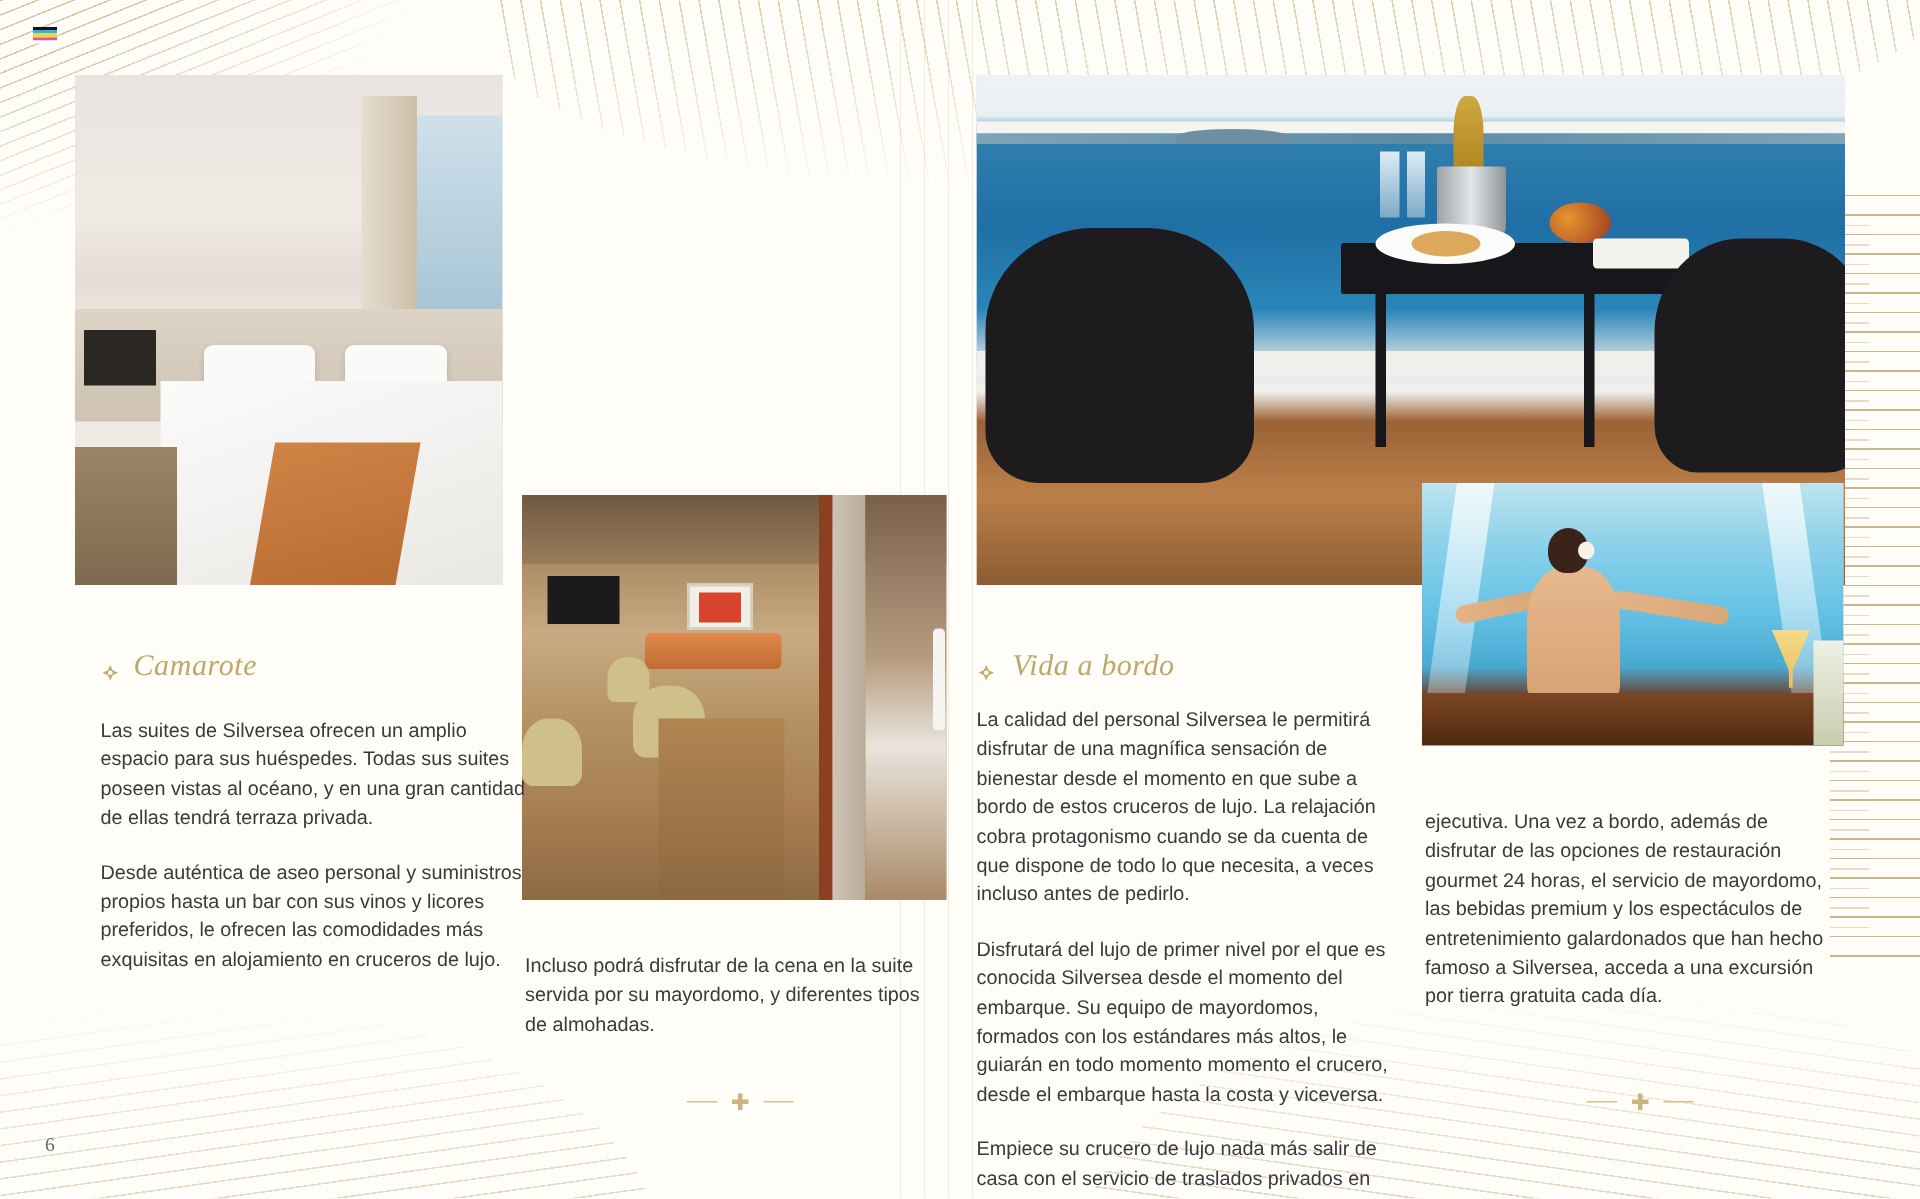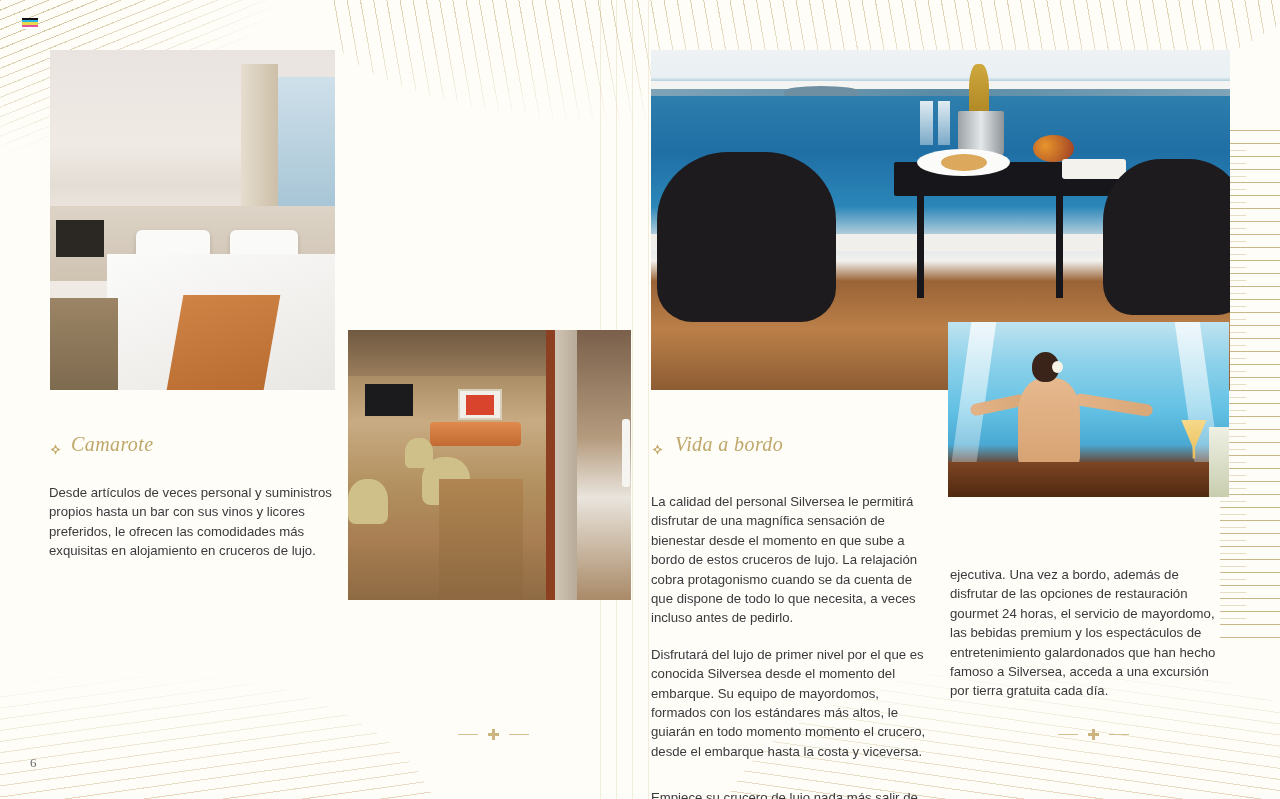--- a/index.html
+++ b/index.html
@@ -190,28 +190,28 @@
   .heading{
     font-family:"Liberation Serif",serif;
     font-style:italic;font-size:20px;color:#bfa76a;
     letter-spacing:.4px;display:flex;align-items:center;gap:9px;white-space:nowrap;}
   .bullet{display:inline-block;width:13px;height:13px;flex:none;color:#c4ab6c;}
 
   p.body{
     margin:0 0 17px 0;
     font-family:"Liberation Sans",sans-serif;
     font-size:13.2px;line-height:19.4px;color:#3a3a3c;}
-  p.body:last-child{margin-bottom:0;margin-top:27px;}
-
-  
-  #col-camarote{left:49px;top:433px;width:292px;}
+  p.body:last-child{margin-bottom:0;}
+
+  
+  #col-camarote{left:67px;top:433px;width:292px;}
   #col-camarote .heading{margin-bottom:21px;}
   #col-lounge-caption{left:350px;top:634px;width:280px;}
   #col-vida{left:651px;top:433px;width:280px;}
-  #col-vida .heading{margin-bottom:36px;gap:11px;}
+  #col-vida .heading{margin-bottom:14px;gap:11px;}
   #col-vida-cont{left:950px;top:538px;width:280px;}
 
   
   .ornament{position:absolute;display:flex;align-items:center;gap:10px;
      color:#cbb682;font-size:13px;}
   .ornament .dash{width:20px;height:1px;background:#d3c08f;display:block;}
   .ornament .cross{width:11px;height:11px;position:relative;display:block;}
   .ornament .cross:before,.ornament .cross:after{
      content:"";position:absolute;background:#cbb47e;}
   .ornament .cross:before{left:4px;top:0;width:3px;height:11px;}
@@ -318,23 +318,27 @@
   <div class="col" id="col-camarote">
     <div class="heading">
       <span class="bullet">
         <svg viewBox="0 0 16 16" width="13" height="13" aria-hidden="true">
           <path d="M8 1.6 10 5.9 14.4 8 10 10.1 8 14.4 6 10.1 1.6 8 6 5.9Z" fill="#c4ab6c"></path>
           <circle cx="8" cy="8" r="1.9" fill="#fffdf8"></circle>
         </svg>
       </span>
       <span>Camarote</span>
     </div>
-    <p class="body">Desde artículos de veces personal y suministros propios hasta un bar con sus vinos y licores preferidos, le ofrecen las comodidades más exquisitas en alojamiento en cruceros de lujo.</p>
-  </div>
-
+    <p class="body">Las suites de Silversea ofrecen un amplio espacio para sus huéspedes. Todas sus suites poseen vistas al océano, y en una gran cantidad de ellas tendrá terraza privada.</p>
+    <p class="body">Desde auténtica de aseo personal y suministros propios hasta un bar con sus vinos y licores preferidos, le ofrecen las comodidades más exquisitas en alojamiento en cruceros de lujo.</p>
+  </div>
+
+  <div class="col" id="col-lounge-caption">
+    <p class="body">Incluso podrá disfrutar de la cena en la suite servida por su mayordomo, y diferentes tipos de almohadas.</p>
+  </div>
 
   <div class="col" id="col-vida">
     <div class="heading">
       <span class="bullet">
         <svg viewBox="0 0 16 16" width="13" height="13" aria-hidden="true">
           <path d="M8 1.6 10 5.9 14.4 8 10 10.1 8 14.4 6 10.1 1.6 8 6 5.9Z" fill="#c4ab6c"></path>
           <circle cx="8" cy="8" r="1.9" fill="#fffdf8"></circle>
         </svg>
       </span>
       <span>Vida a bordo</span>

